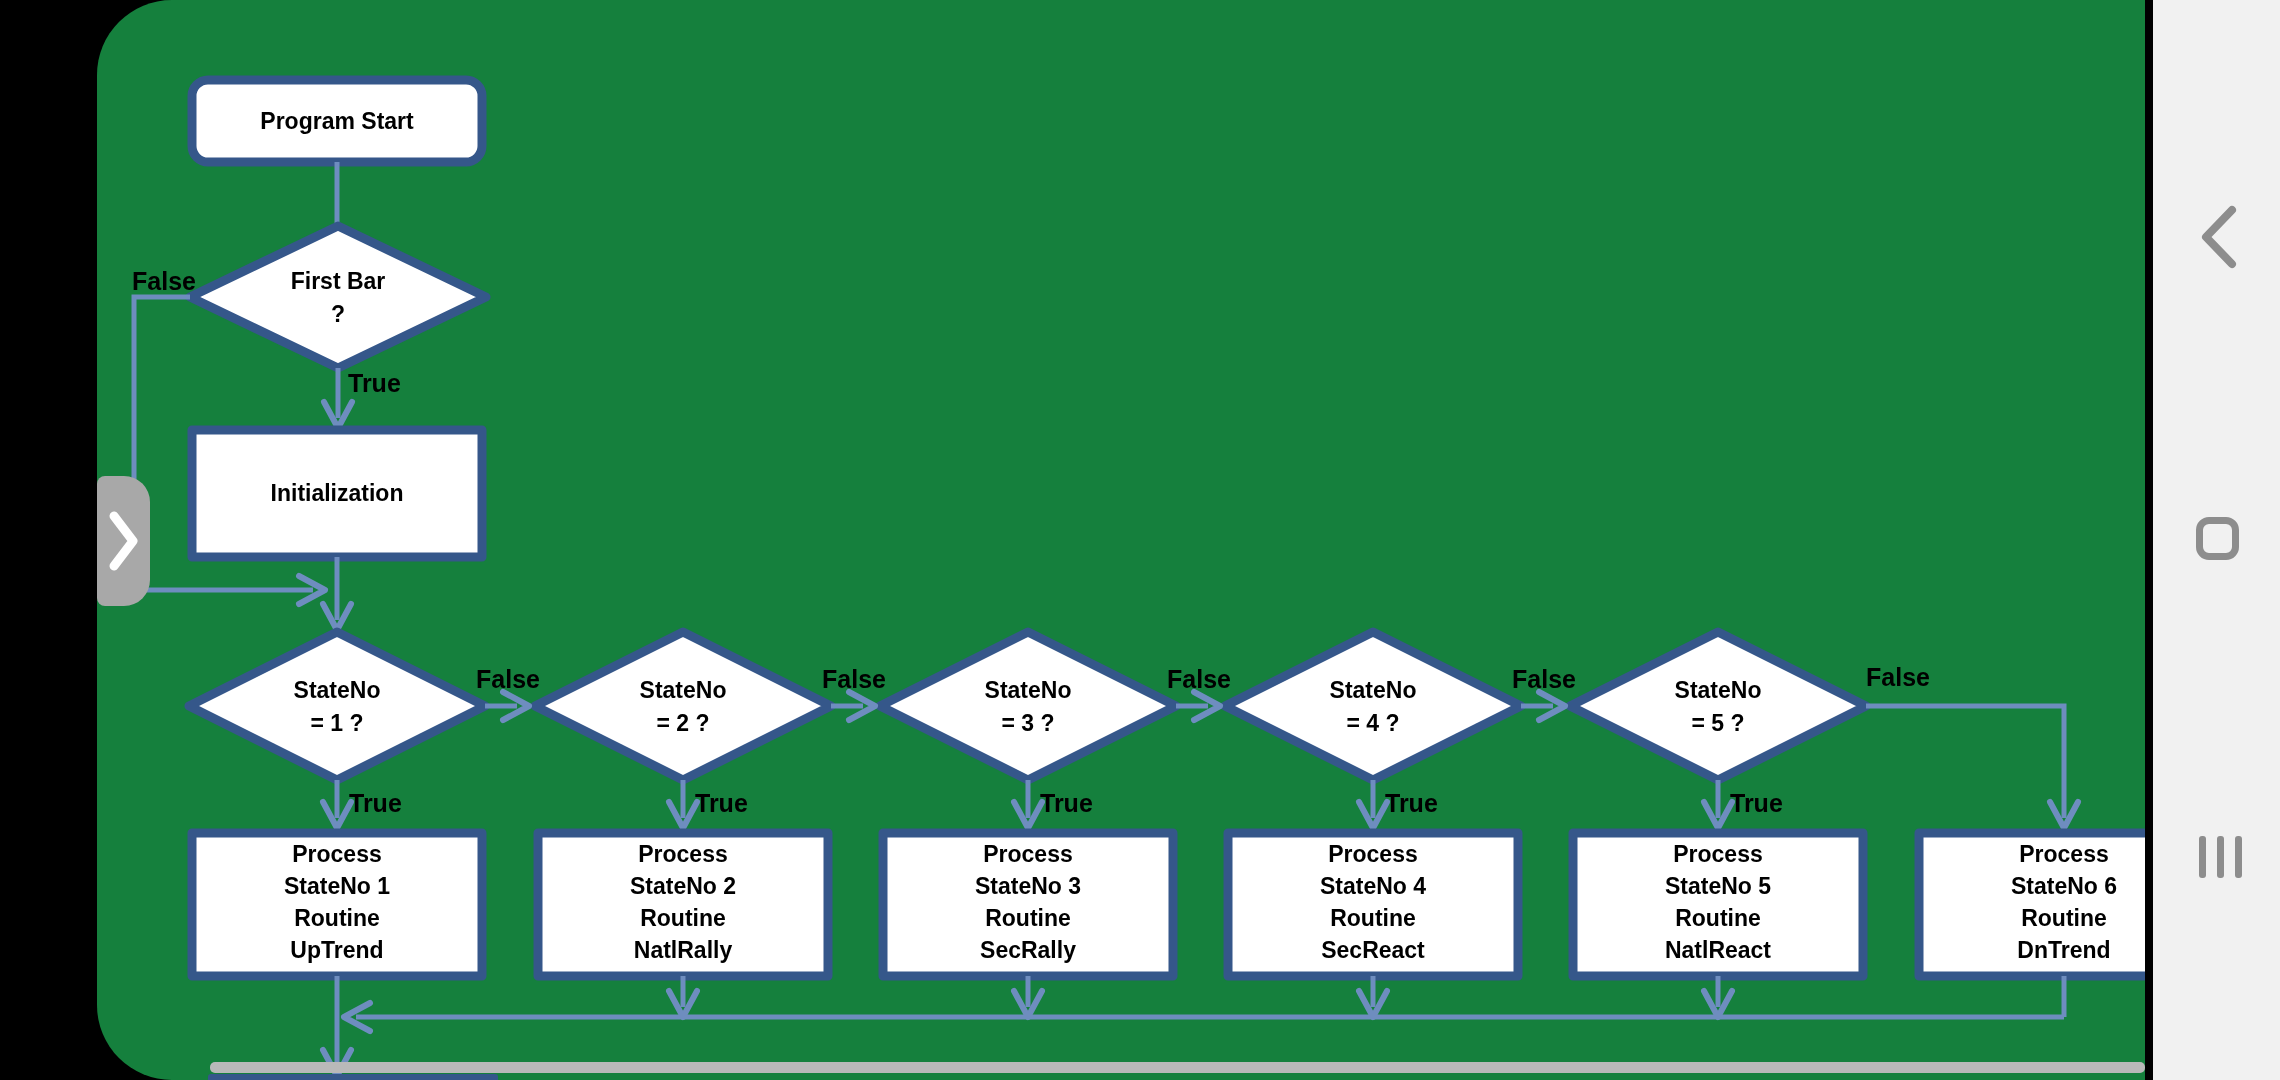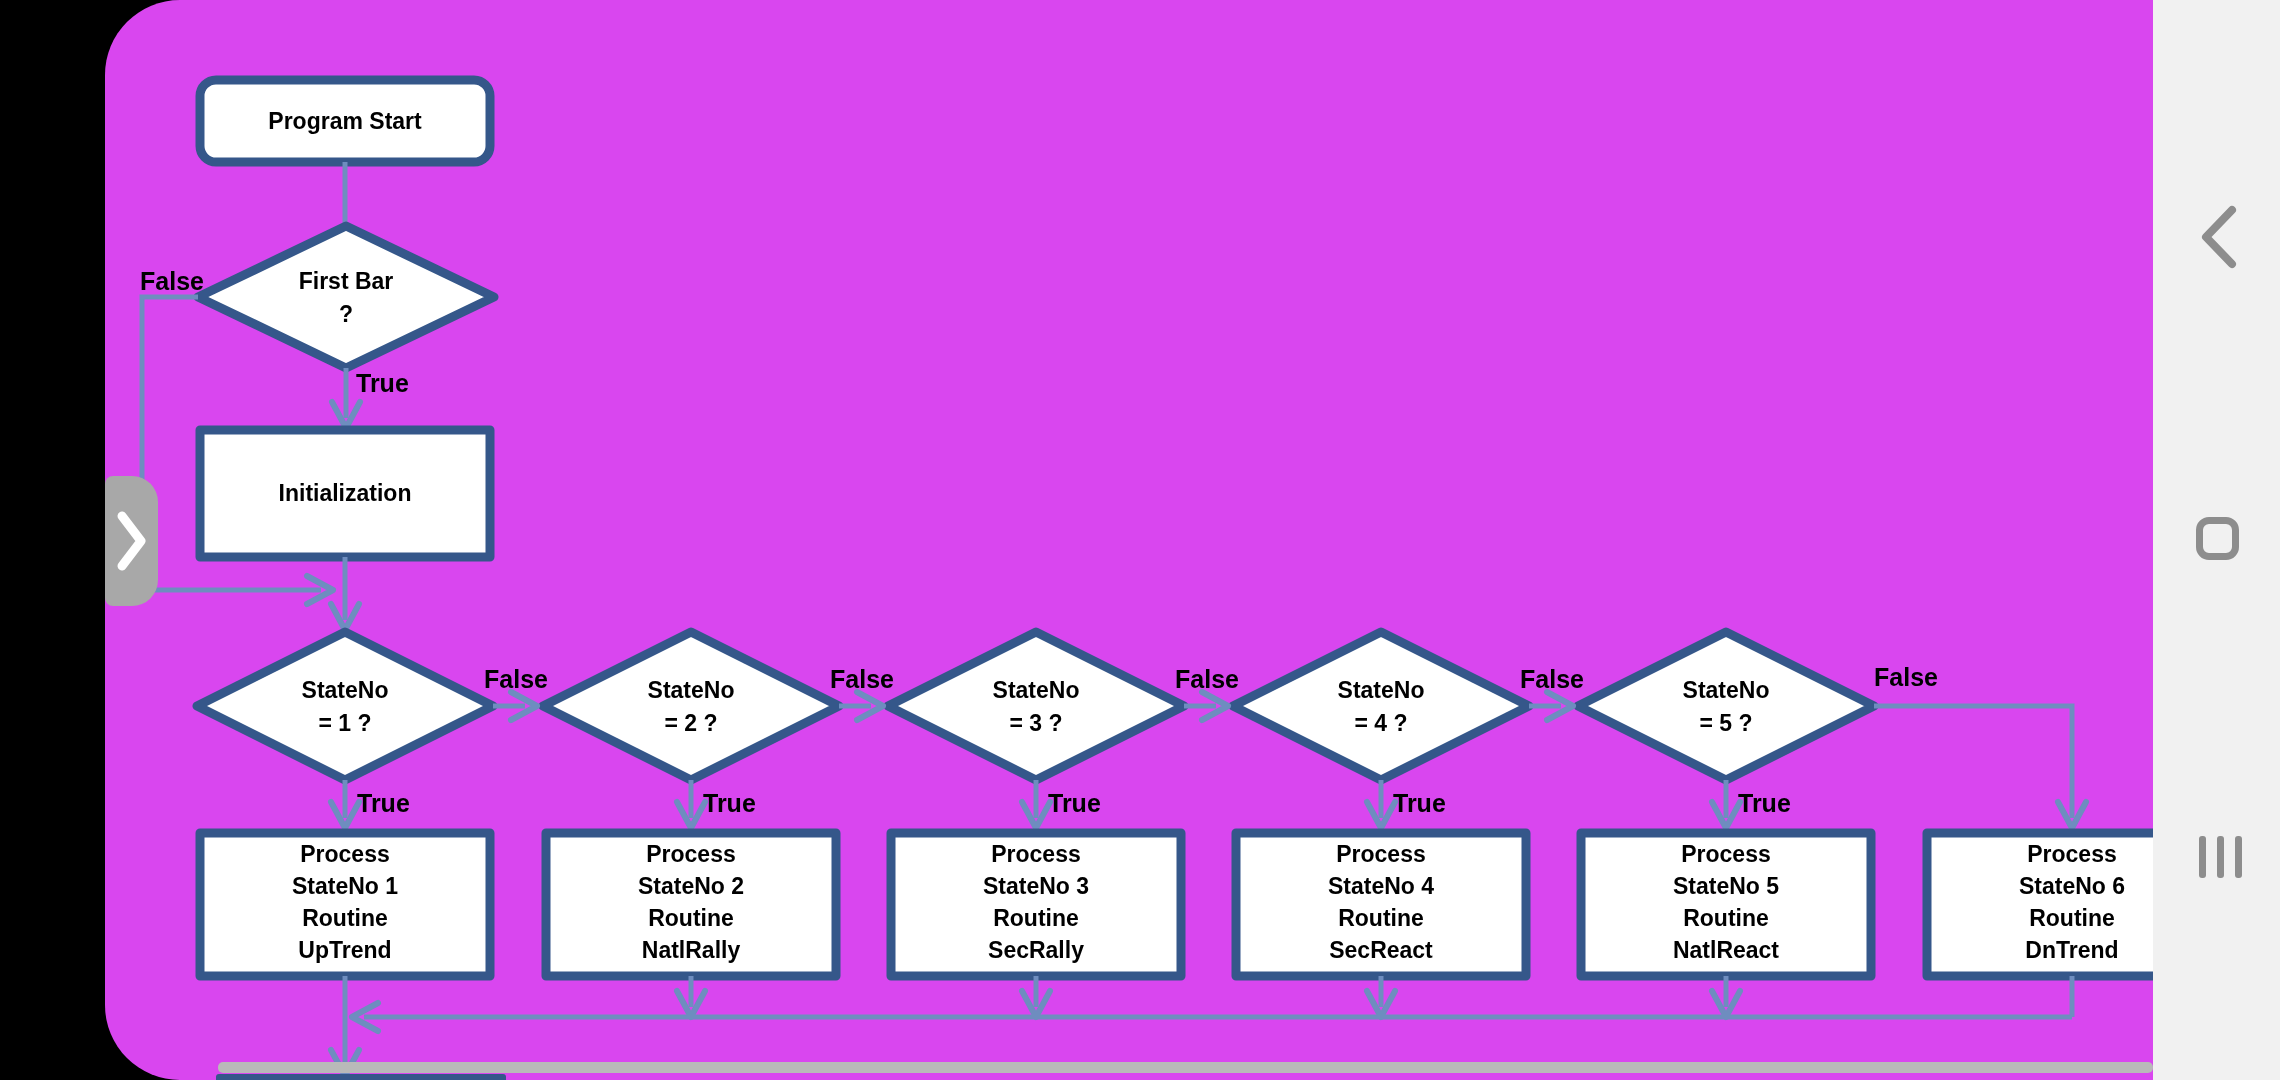--- a/index.html
+++ b/index.html
@@ -1,19 +1,19 @@
 <!DOCTYPE html>
 <html><head>
 <meta charset="utf-8">
 <style>
   html,body{margin:0;padding:0;background:#000;}
   body{width:2280px;height:1080px;position:relative;overflow:hidden;
        font-family:"Liberation Sans",sans-serif;}
-  .sheet{position:absolute;left:105px;top:0;width:2048px;height:1080px;
-         background:#d946ef;border-radius:75px 0 0 75px;overflow:hidden;}
+  .sheet{position:absolute;left:97px;top:0;width:2048px;height:1080px;
+         background:#15803d;border-radius:75px 0 0 75px;overflow:hidden;}
   .sheet svg{position:absolute;left:0;top:0;}
   .shape{fill:#ffffff;stroke:#35578a;stroke-width:9;stroke-linejoin:round;}
   .conn{fill:none;stroke:#6e8dbf;stroke-width:5;}
   .connhead{fill:none;stroke:#6e8dbf;stroke-width:6;stroke-linecap:round;stroke-linejoin:round;}
   .shapetext{font:bold 23px "Liberation Sans",sans-serif;fill:#000;text-anchor:middle;}
   .lbl{font:bold 25px "Liberation Sans",sans-serif;fill:#000;text-anchor:middle;}
   .lbl-start{text-anchor:start;}
   .scroll{fill:#b9b9b9;}
   .pagepeek{fill:#35578a;}
   .drawer-handle{position:absolute;left:0px;top:476px;width:53px;height:130px;

